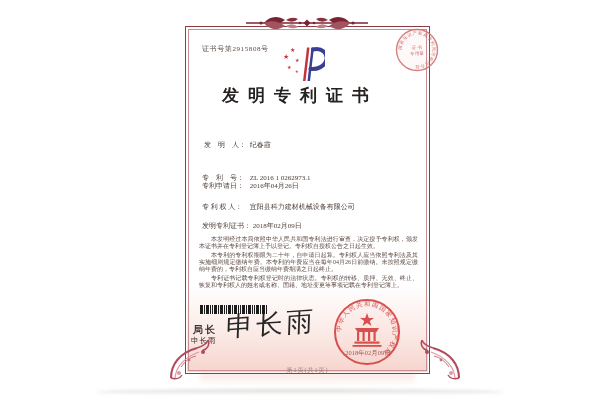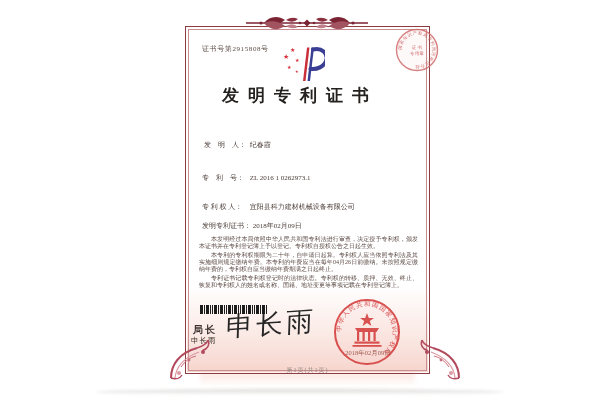--- a/index.html
+++ b/index.html
@@ -99,20 +99,24 @@
   <div id="title" class="abs">发明专利证书</div>
 
   <div class="field abs" style="top:140px;text-align:center;">
     <span class="lbl">发　明　人：</span>
     <span>纪春霞</span>
   </div>
   <div class="field abs" style="top:173px;">
     <span class="lbl">专　利　号：</span>
     <span>ZL 2016 1 0262973.1</span>
   </div>
+  <div class="field abs" style="top:181px;">
+    <span class="lbl">专利申请日：</span>
+    <span>2016年04月26日</span>
+  </div>
   <div class="field abs" style="top:202px;">
     <span class="lbl">专 利 权 人：</span>
     <span>宜阳县科力建材机械设备有限公司</span>
   </div>
   <div class="field abs" style="top:221px;">
     <span class="lbl">发明专利证书：</span>
     <span>2018年02月09日</span>
   </div>
 
   <div id="body-text" class="abs">

